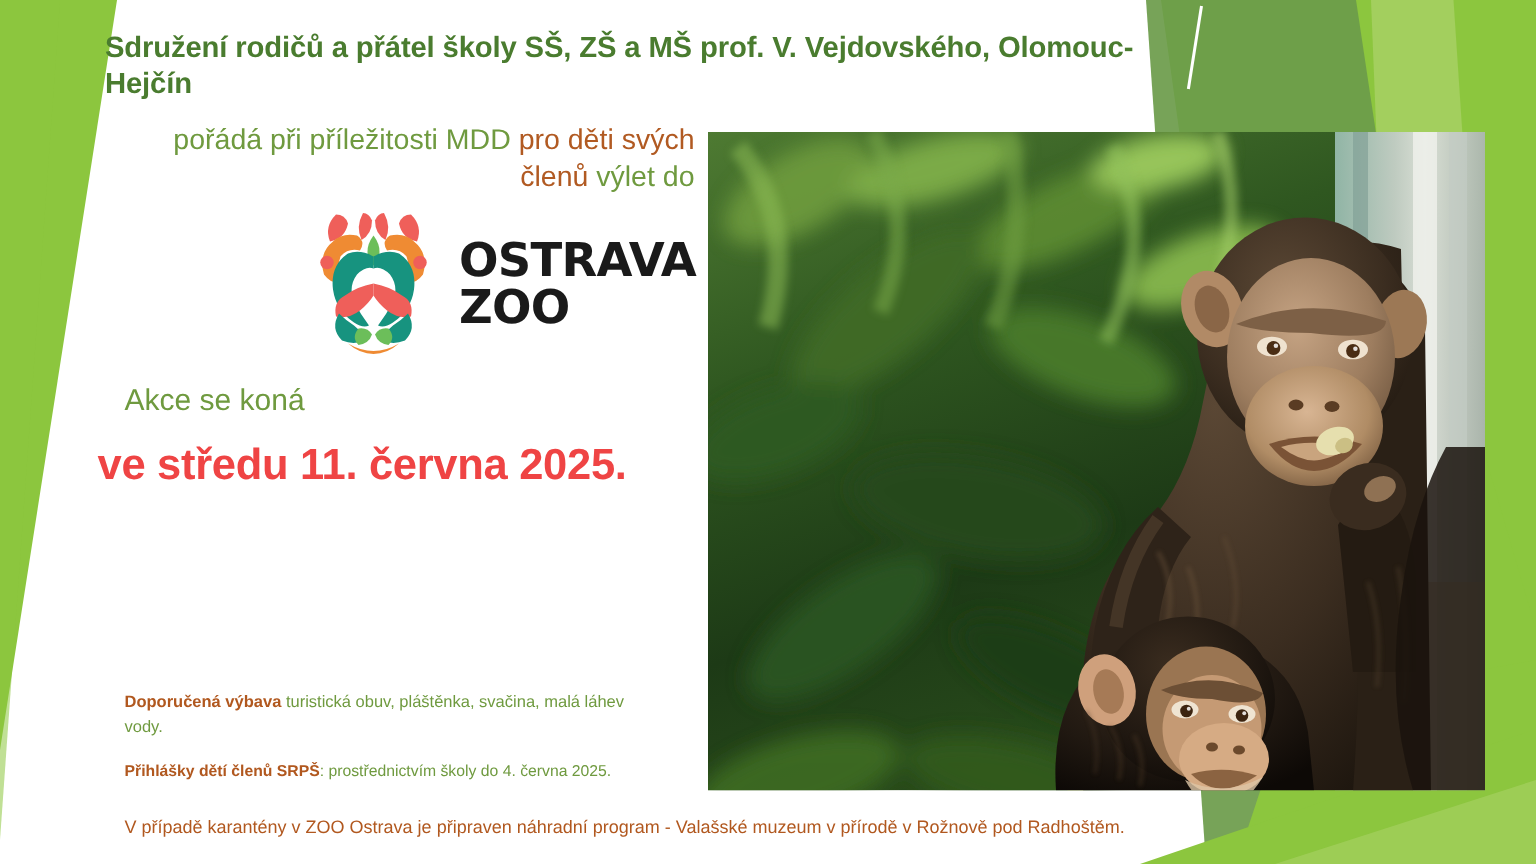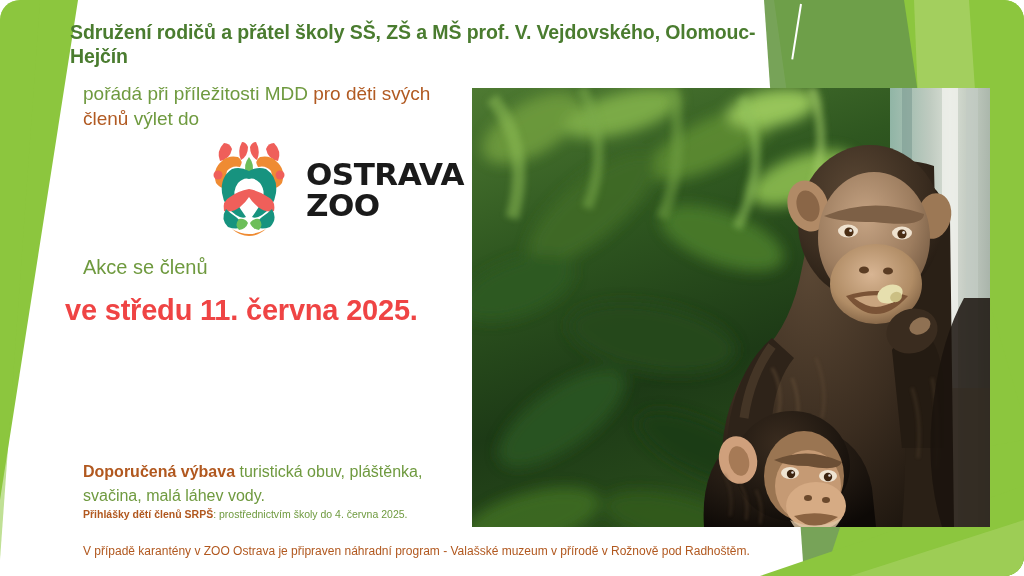--- a/index.html
+++ b/index.html
@@ -8,21 +8,20 @@
     padding: 0;
     background: #ffffff;
   }
   #poster {
     position: relative;
     width: 1024px;
     height: 576px;
     overflow: hidden;
     background: #ffffff;
     font-family: "Liberation Sans", sans-serif;
-    border-radius: 20px;
   }
 
   
   .deco { position: absolute; pointer-events: none; }
 
   .deco-left {
     left: 0; top: 0;
     width: 130px; height: 576px;
   }
   .deco-right {
@@ -55,20 +54,21 @@
   }
 
   
   .intro {
     position: absolute;
     left: 83px; top: 81px;
     width: 380px;
     font-size: 19px;
     line-height: 1.32;
     color: #6f9a3f;
+    text-align: right;
   }
   .intro .brown { color: #b15a22; }
   .intro .green { color: #6f9a3f; }
 
   
   .logo-wrap {
     position: absolute;
     left: 206px; top: 139px;
     display: flex;
     align-items: center;
@@ -113,21 +113,21 @@
     color: #b1581f;
     font-weight: bold;
     margin-bottom: 7px;
   }
   .d-body {
     color: #6f9a3f;
     margin-bottom: 9px;
   }
 
   .equip { position: absolute; left: 83px; top: 460px; width: 340px;
-           font-size: 16px; line-height: 1.5; color: #6f9a3f; }
+           font-size: 11px; line-height: 1.5; color: #6f9a3f; }
   .equip .lead { color: #b1581f; font-weight: bold; }
 
   .signup { position: absolute; left: 83px; top: 507px; width: 400px;
             font-size: 10.5px; line-height: 1.5; color: #6f9a3f; }
   .signup .lead { color: #b1581f; font-weight: bold; }
 
   .note {
     position: absolute;
     left: 83px; top: 543px;
     width: 700px;
@@ -208,21 +208,21 @@
 
         <path d="M26 90 Q43 100 60 90 Q52 97 43 97 Q34 97 26 90 Z" fill="#ef8b33"></path>
       </g>
     </svg>
     <div class="logo-text">
       <div>OSTRAVA</div>
       <div>ZOO</div>
     </div>
   </div>
 
-  <div class="akce">Akce se členů</div>
+  <div class="akce">Akce se koná</div>
   <div class="date">ve středu 11. června 2025.</div>
 
 
   <div class="equip"><span class="lead">Doporučená výbava</span><span> turistická obuv, pláštěnka, svačina, malá láhev vody.</span></div>
 
   <div class="signup"><span class="lead">Přihlášky dětí členů SRPŠ</span><span>: prostřednictvím školy do 4. června 2025.</span></div>
 
   <div class="note">V případě karantény v ZOO Ostrava je připraven náhradní program - Valašské muzeum v přírodě v Rožnově pod Radhoštěm.</div>
 
   <div class="photo">

